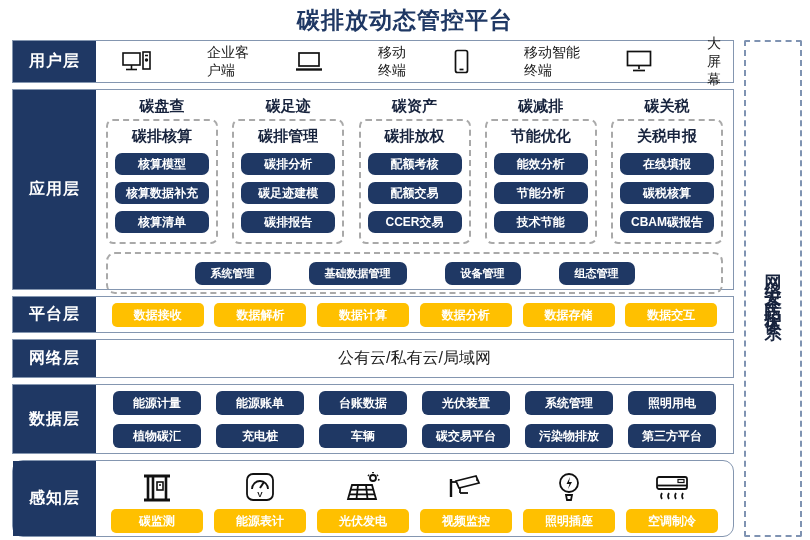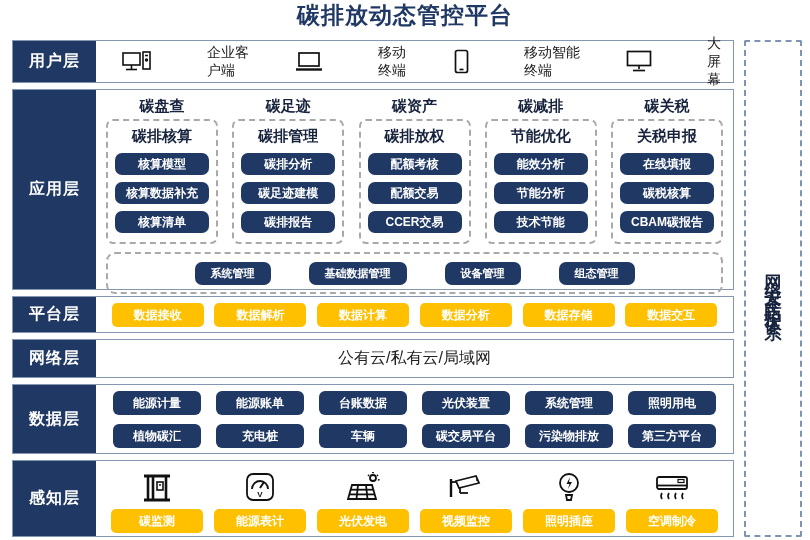--- a/index.html
+++ b/index.html
@@ -4,21 +4,21 @@
 <style>
   * { margin:0; padding:0; box-sizing:border-box; }
   body {
     width:810px; height:540px;
     background:#ffffff;
     font-family:"Liberation Sans","DejaVu Sans",sans-serif;
     overflow:hidden;
   }
   .page { position:relative; width:810px; height:540px; }
   .title {
-    text-align:center; 
+    text-align:center; padding-top:5px;
     font-size:23px; font-weight:bold; color:#1f3864;
     letter-spacing:1px;
   }
   .layout {
     position:absolute; top:40px; left:12px;
     width:790px; height:497px;
     display:flex; gap:10px;
   }
   .main { width:722px; display:flex; flex-direction:column; gap:6px; }
   .band {
@@ -89,21 +89,21 @@
   .data-rows { height:100%; display:flex; flex-direction:column; justify-content:center; gap:9px; }
   .data-row { display:flex; justify-content:center; gap:15px; }
   .dbtn {
     background:#1f3864; color:#ffffff;
     font-size:12px; font-weight:bold;
     border-radius:6px; padding:6px 0; width:88px; text-align:center;
     line-height:1;
   }
 
   
-  .band-perception { height:78px; }
+  .band-perception { height:78px;border-radius:11px; }
   .perc-items { height:100%; display:flex; justify-content:center; gap:15px; align-items:center; padding-top:2px; }
   .perc-item { width:88px; display:flex; flex-direction:column; align-items:center; gap:6px; }
   .perc-item .icon { height:36px; display:flex; align-items:flex-end; justify-content:center; }
 
   
   .security-box {
     flex:1; border:2px dashed #7f93b2; border-radius:2px;
     display:flex; align-items:center; justify-content:center;
   }
   .security-text {

